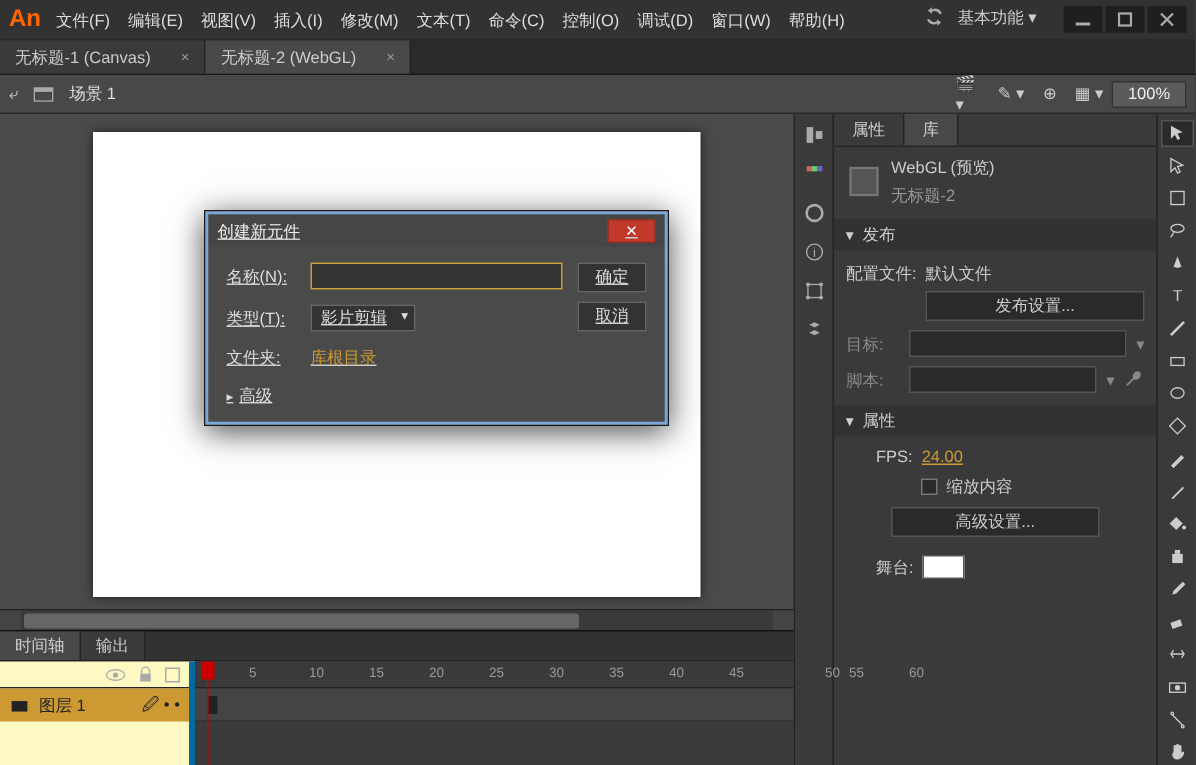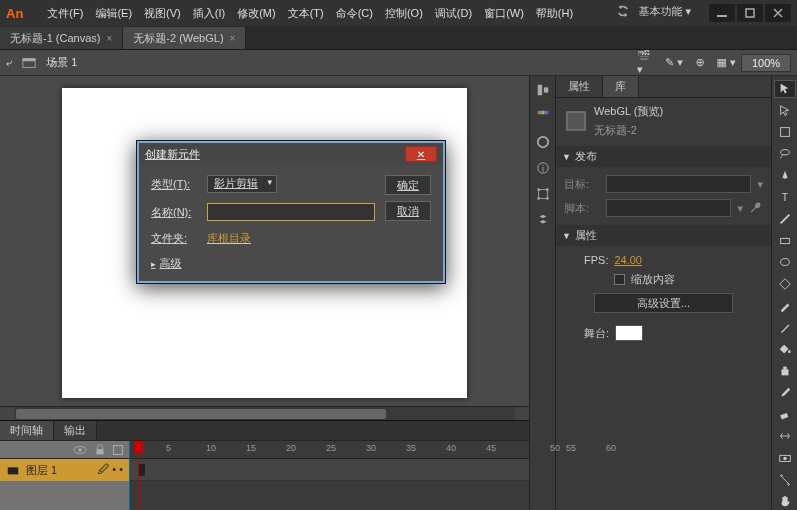--- a/index.html
+++ b/index.html
@@ -1,29 +1,29 @@
 <!DOCTYPE html>
 <html><head>
 <meta charset="utf-8">
 <style>
 * { margin: 0; padding: 0; box-sizing: border-box; font-family: "Microsoft YaHei", sans-serif; }
 body { background: #323232; color: #ccc; font-size: 11px; width: 797px; height: 510px; overflow: hidden; position: relative; }
 
 
 .menubar { height: 26px; background: #323232; display: flex; align-items: center; padding: 0 6px; }
-.app-icon { color: #ff6600; font-weight: bold; font-size: 13px; margin-right: 18px; }
+.app-icon { color: #ff6600; font-weight: bold; font-size: 16px; margin-right: 4px; }
 .menu-item { padding: 3px 6px; color: #ddd; cursor: default; }
 .menu-right { margin-left: auto; display: flex; align-items: flex-start; gap: 8px; }
 .win-controls { display: flex; gap: 0; margin-left: 8px; }
 .win-btn { width: 26px; height: 18px; background: #1f1f1f; display: flex; align-items: center; justify-content: center; margin-left: 2px; cursor: default; }
 .win-btn svg { fill: #aaa; }
 
 
 .tabs-row { height: 24px; background: #2a2a2a; display: flex; align-items: flex-end; border-bottom: 1px solid #1a1a1a; }
-.doc-tab { height: 22px; padding: 3px 10px; background: #3a3a3a; color: #ccc; display: flex; align-items: center; gap: 6px; border-right: 1px solid #222; }
+.doc-tab { height: 22px; padding: 3px 10px; background: #3a3a3a; color: #ccc; display: flex; align-items: center; gap: 20px; border-right: 1px solid #222; }
 .doc-tab.active { background: #494949; }
 .tab-close { font-size: 10px; color: #999; }
 
 
 .editbar { height: 26px; background: #484848; display: flex; align-items: center; padding: 0 6px; gap: 10px; border-bottom: 1px solid #2a2a2a; }
 .scene-label { color: #ddd; }
 .editbar-right { margin-left: auto; display: flex; align-items: center; gap: 4px; }
 .eb-icon { width: 22px; height: 20px; display: flex; align-items: center; justify-content: center; }
 .zoom-box { width: 50px; height: 18px; background: #5a5a5a; border: 1px solid #333; color: #eee; text-align: center; line-height: 16px; }
 
@@ -36,21 +36,21 @@
 .hscroll-track { flex: 1; background: #3a3a3a; position: relative; }
 .hscroll-thumb { position: absolute; left: 2px; top: 2px; height: 10px; width: 370px; background: #666; border-radius: 2px; }
 .hscroll-btn { width: 14px; background: #444; }
 
 
 .timeline { height: 90px; background: #323232; border-top: 1px solid #111; display: flex; flex-direction: column; }
 .tl-tabs { height: 20px; display: flex; align-items: center; border-bottom: 1px solid #222; }
 .tl-tab { padding: 2px 10px; background: #3a3a3a; border-right: 1px solid #222; }
 .tl-tab.active { background: #484848; }
 .tl-body { flex: 1; display: flex; }
-.tl-layers { width: 130px; background: #737373; border-right: 1px solid #0369a1; display: flex; flex-direction: column; }
+.tl-layers { width: 130px; background: #fef9c3; border-right: 4px solid #0369a1; display: flex; flex-direction: column; }
 .tl-layerhead { height: 18px; display: flex; align-items: center; justify-content: flex-end; gap: 6px; padding-right: 6px; border-bottom: 1px solid #222; }
 .tl-icon { width: 10px; height: 10px; }
 .layer-row { height: 22px; background: #cc9933; display: flex; align-items: center; padding: 0 6px; gap: 6px; color: #222; }
 .tl-frames { flex: 1; position: relative; background: #3a3a3a; }
 .ruler { height: 18px; background: #3a3a3a; display: flex; border-bottom: 1px solid #222; position: relative; }
 .ruler-tick { position: absolute; top: 2px; font-size: 9px; color: #999; }
 .playhead { position: absolute; top: 0; left: 8px; width: 1px; height: 100%; background: #c00; }
 .playhead::before { content: ""; position: absolute; top: 0; left: -4px; width: 9px; height: 12px; background: #c00; }
 .frame-row { height: 22px; background: #444; border-bottom: 1px solid #333; position: relative; }
 .key { position: absolute; left: 8px; top: 5px; width: 7px; height: 12px; background: #222; border-radius: 1px; }
@@ -281,20 +281,27 @@
           </svg>
         <div>
           <div>WebGL (预览)</div>
           <div style="color:#999;margin-top:4px">无标题-2</div>
         </div>
       </div>
       <div class="section-hdr">
           <span class="tri">▼</span>
           <span>发布</span>
         </div>
+      <div class="props-row" style="align-items:flex-start">
+        <span>配置文件:</span>
+        <div style="flex:1">
+          <div>默认文件</div>
+          <div class="wide-btn" style="margin-top:4px">发布设置...</div>
+        </div>
+      </div>
       <div class="props-row">
           <span style="width:36px;color:#888">目标:</span>
           <div class="field-input"></div>
           <span style="color:#888">▾</span>
         </div>
       <div class="props-row">
           <span style="width:36px;color:#888">脚本:</span>
           <div class="field-input"></div>
           <span style="color:#888">▾</span>
           <svg class="ico" viewBox="0 0 16 16">
@@ -433,26 +440,26 @@
 <div class="dialog">
   <div class="dlg-outer">
     <div class="dlg-title">
       <span>创建新元件</span>
       <div class="dlg-close">✕</div>
     </div>
     <div class="dlg-body">
       <div style="display:flex;gap:10px">
         <div style="flex:1">
           <div class="dlg-row">
+            <span class="dlg-label">名称(N):</span>
+            <div class="name-input"></div>
+          </div>
+          <div class="dlg-row">
             <span class="dlg-label">类型(T):</span>
             <div class="dlg-select">影片剪辑</div>
-          </div>
-          <div class="dlg-row">
-            <span class="dlg-label">名称(N):</span>
-            <div class="name-input"></div>
           </div>
           <div class="dlg-row">
             <span class="dlg-label">文件夹:</span>
             <span class="dlg-link">库根目录</span>
           </div>
           <div class="dlg-adv">
               <span class="tri">▸</span>
               <span>高级</span>
             </div>
         </div>

